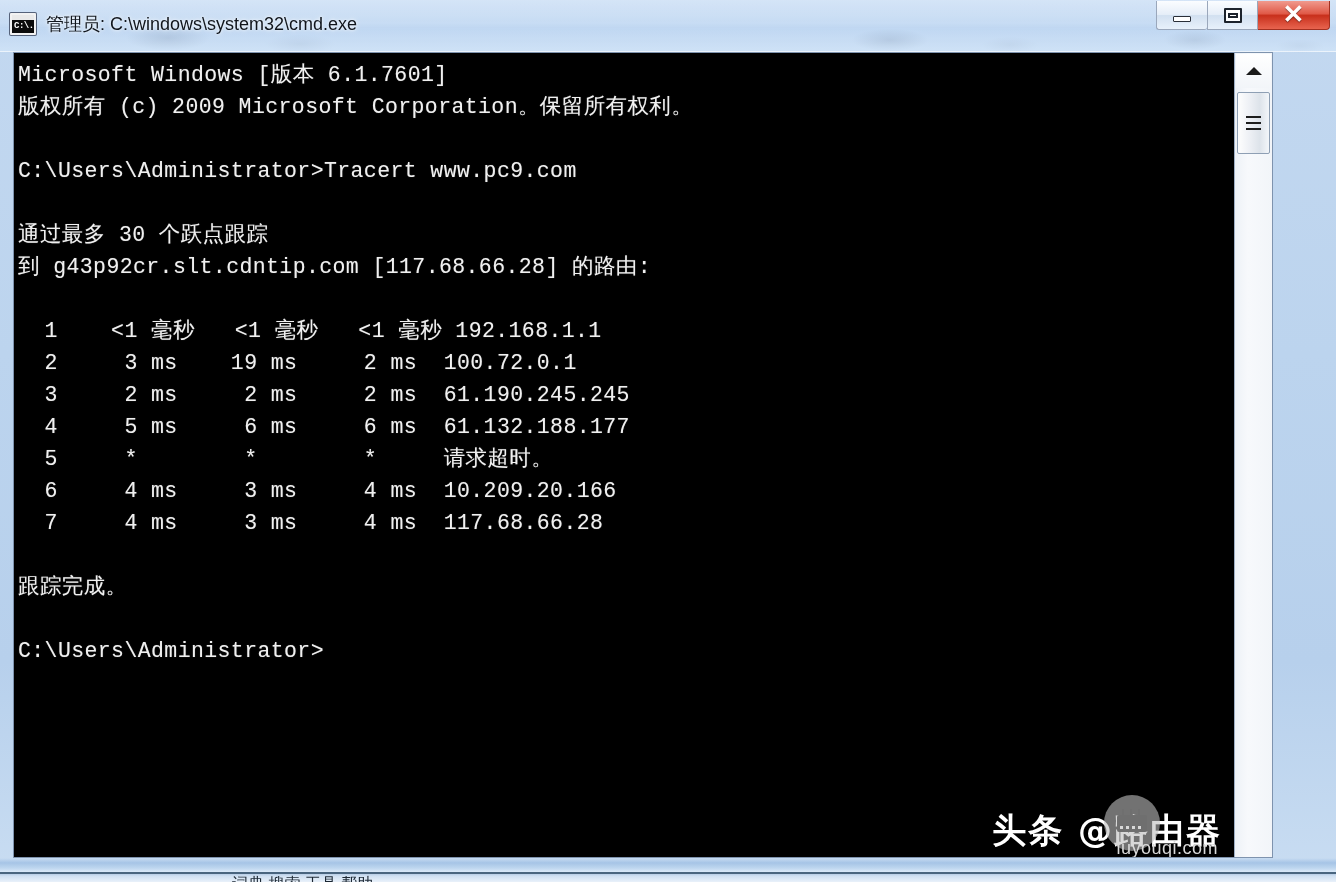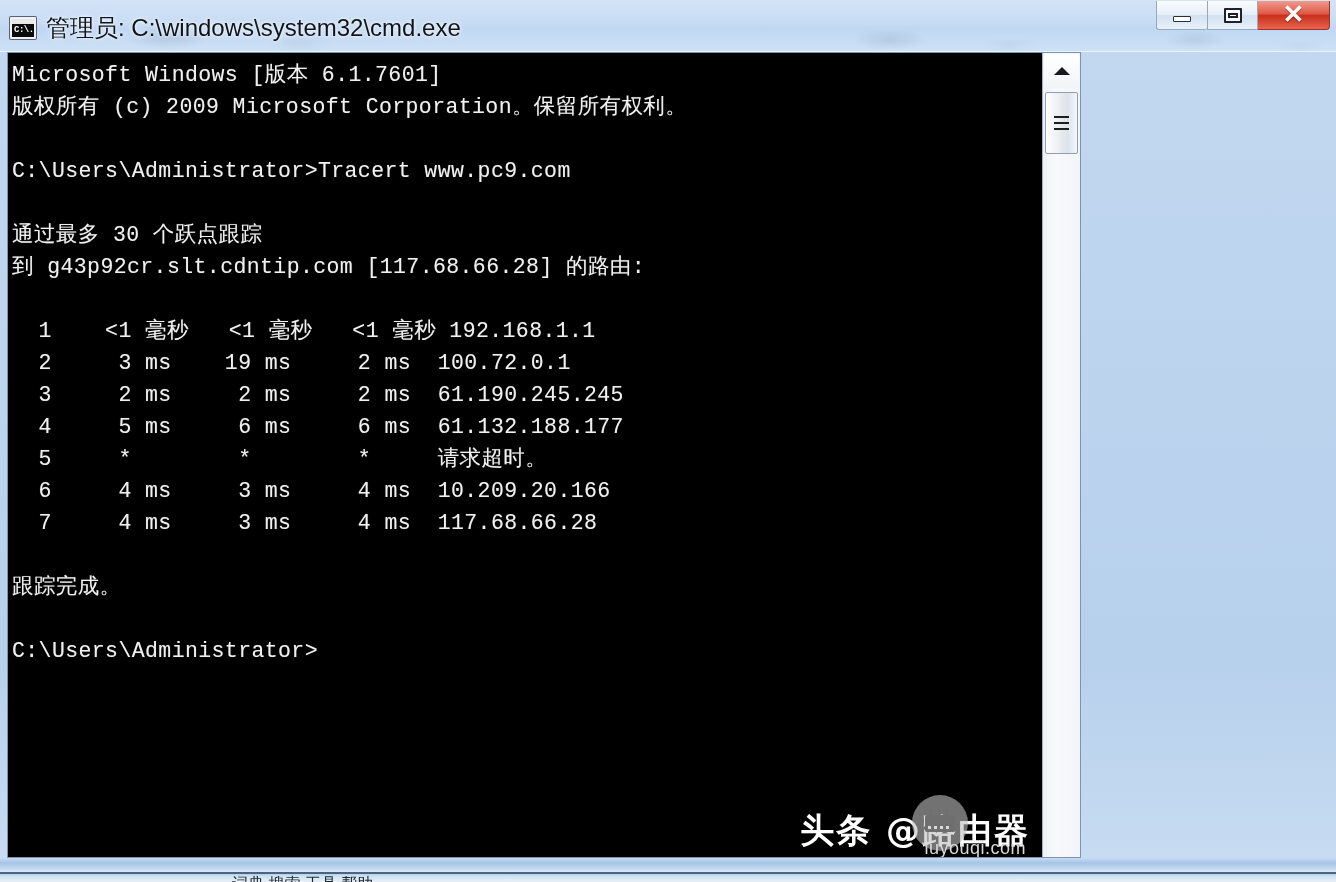--- a/index.html
+++ b/index.html
@@ -87,21 +87,21 @@
     font-family: "Liberation Mono", monospace;
     font-size: 9px;
     font-weight: bold;
     color: #ffffff;
     letter-spacing: -0.5px;
     line-height: 11px;
   }
 
   .title-text {
     font-family: "Liberation Sans", sans-serif;
-    font-size: 24px;
+    font-size: 18px;
     color: #10151c;
     white-space: nowrap;
     text-shadow: 0 0 3px rgba(255,255,255,.9), 0 0 6px rgba(255,255,255,.7);
   }
 
   
   .win-controls {
     position: absolute;
     right: 6px; top: 1px;
     display: flex;
@@ -161,23 +161,23 @@
     font-weight: bold;
     color: #ffffff;
     line-height: 1;
     text-shadow: 0 1px 1px rgba(0,0,0,.45);
     margin-top: -2px;
   }
 
   
   .client {
     position: absolute;
-    left: 7px;
+    left: 13px;
     top: 52px;
-    width: 1074px;
+    width: 1260px;
     height: 806px;
     box-sizing: border-box;
     background: #000000;
     border: 1px solid #7e93ae;
     display: flex;
   }
 
   .console {
     position: relative;
     flex: 1 1 auto;

